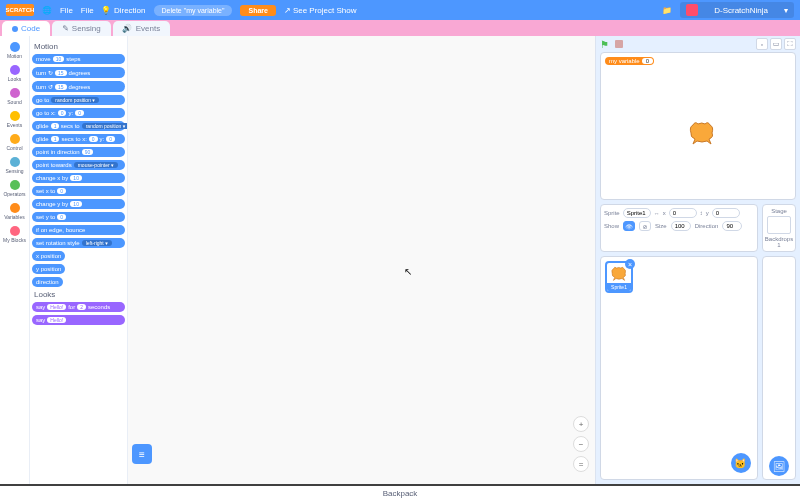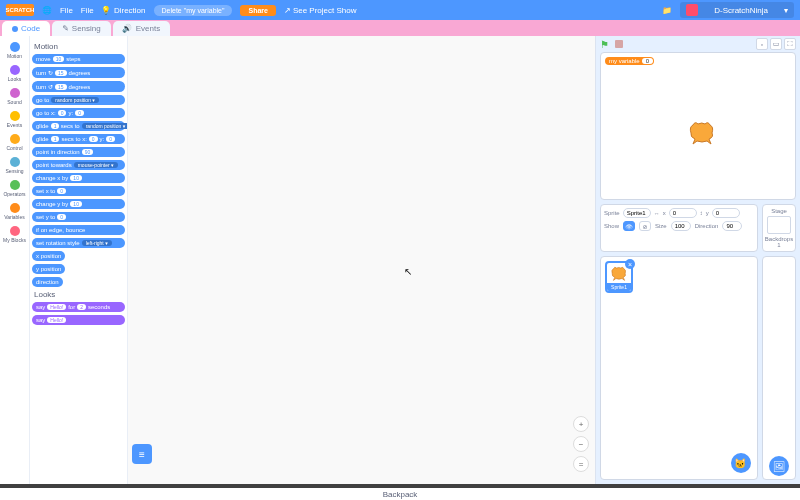--- a/index.html
+++ b/index.html
@@ -58,21 +58,21 @@
 .stagethumb{width:24px;height:18px;border:1px solid #d0d8e6;border-radius:2px;margin-top:2px;background:#fff}
 .spritelist{flex:1;margin:0 4px 4px 4px;display:flex;gap:4px}
 .spritelane{flex:1;background:#fff;border:1px solid #d0d8e6;border-radius:4px;padding:4px;position:relative}
 .spritecard{width:28px;border:2px solid #4d97ff;border-radius:4px;background:#fff;display:flex;flex-direction:column;align-items:center;position:relative}
 .spritecard .scimg{width:20px;height:16px;margin:2px 0}
 .spritecard .scl{width:100%;background:#4d97ff;color:#fff;font-size:5px;text-align:center;padding:1px 0;border-radius:0 0 2px 2px}
 .delbadge{position:absolute;top:-4px;right:-4px;width:10px;height:10px;border-radius:50%;background:#4d97ff;color:#fff;font-size:7px;display:flex;align-items:center;justify-content:center}
 .bdlane{width:34px;background:#fff;border:1px solid #d0d8e6;border-radius:4px;display:flex;flex-direction:column;align-items:center;padding:3px}
 .fab{position:absolute;bottom:6px;right:6px;width:20px;height:20px;border-radius:50%;background:#4d97ff;color:#fff;display:flex;align-items:center;justify-content:center;font-size:10px}
 .extfab{position:absolute;left:4px;bottom:20px;width:20px;height:20px;border-radius:4px;background:#4d97ff;color:#fff;display:flex;align-items:center;justify-content:center;font-size:10px}
-.backpack{height:16px;background:#fff;border-top:4px solid #404040;display:flex;align-items:center;justify-content:center;font-size:8px;color:#575e75}
+.backpack{height:16px;background:#fff;border-top:2px solid #404040;display:flex;align-items:center;justify-content:center;font-size:8px;color:#575e75}
 svg.catsvg path{fill:#f9a83a;stroke:#c97a2a;stroke-width:1}
 </style>
 </head>
 <body>
 
 <div class="topbar">
   <div class="logo">SCRATCH</div>
   <span>🌐</span>
   <div class="menu">
     <span>File</span>

